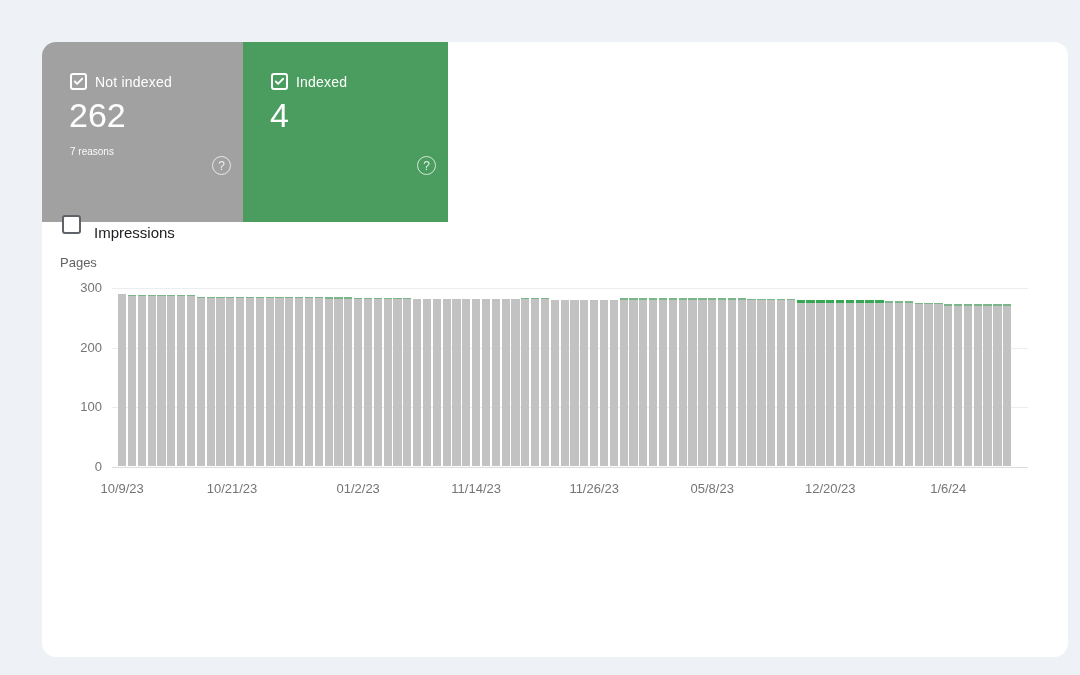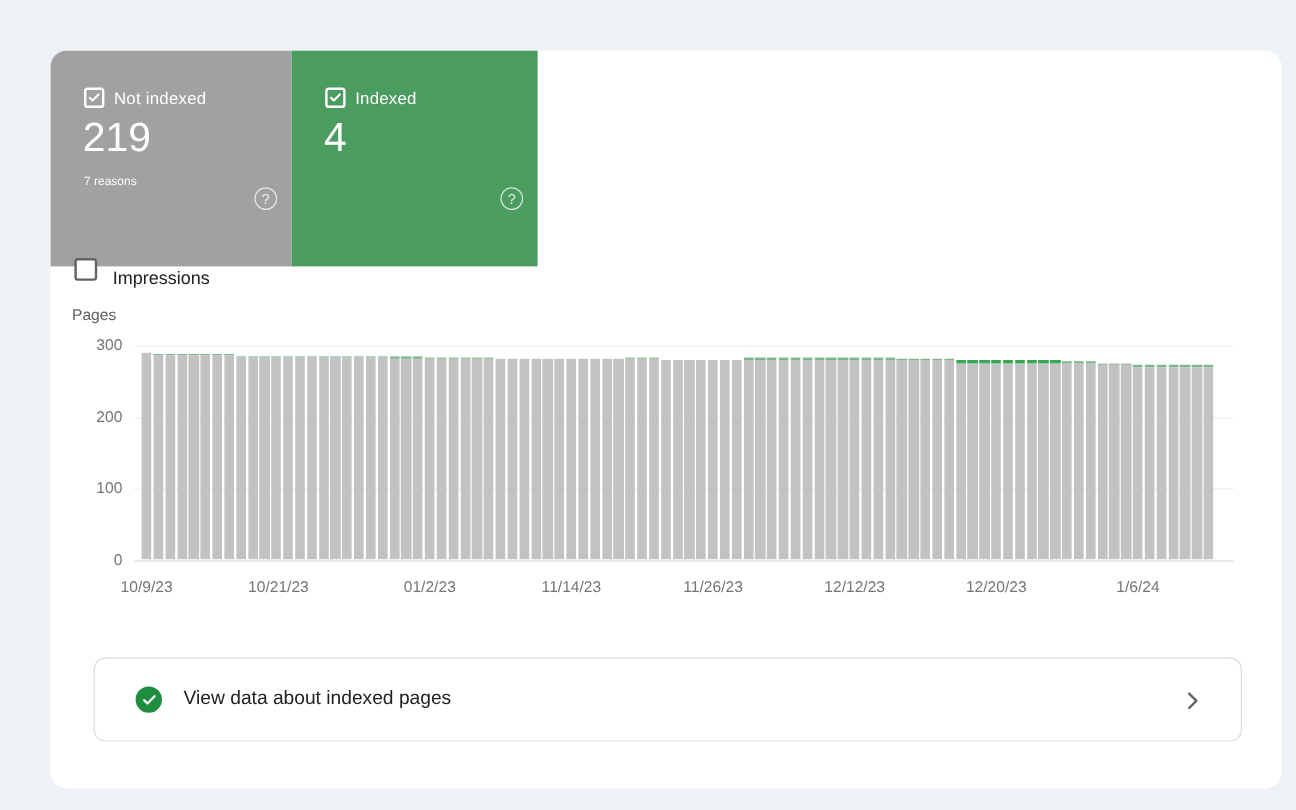--- a/index.html
+++ b/index.html
@@ -77,21 +77,21 @@
 
     <div class="metric gray">
       <div class="metric-head">
         <span class="cbx">
           <svg width="11" height="11" viewBox="0 0 24 24" fill="none" stroke="#ffffff" stroke-width="4" stroke-linecap="round" stroke-linejoin="round">
               <polyline points="20 6 9 17 4 12"></polyline>
             </svg>
         </span>
         <span class="metric-label">Not indexed</span>
       </div>
-      <div class="metric-value">219</div>
+      <div class="metric-value">262</div>
       <div class="metric-sub">7 reasons</div>
       <div class="help">?</div>
     </div>
 
     <div class="metric green">
       <div class="metric-head">
         <span class="cbx">
           <svg width="11" height="11" viewBox="0 0 24 24" fill="none" stroke="#ffffff" stroke-width="4" stroke-linecap="round" stroke-linejoin="round">
               <polyline points="20 6 9 17 4 12"></polyline>
             </svg>
@@ -460,33 +460,20 @@
         </div>
         <div class="bar" style="left: 891.165px; width: 8.23516px; height: 161.697px;">
           <div class="seg" style="height: 1.79px; background: rgb(122, 182, 138);"></div>
           <div class="seg" style="flex: 1 1 0%; background: rgb(194, 194, 194);"></div>
         </div>
         <div class="xtick" style="left: -34.8824px;">10/9/23</div>
         <div class="xtick" style="left: 75px;">10/21/23</div>
         <div class="xtick" style="left: 201.162px;">01/2/23</div>
         <div class="xtick" style="left: 319.184px;">11/14/23</div>
         <div class="xtick" style="left: 437.205px;">11/26/23</div>
-        <div class="xtick" style="left: 555.227px;">12/12/23</div>
+        <div class="xtick" style="left: 555.227px;">05/8/23</div>
         <div class="xtick" style="left: 673.249px;">12/20/23</div>
         <div class="xtick" style="left: 791.271px;">1/6/24</div>
       </div>
 
-    <div class="action-card">
-      <span class="check-circle">
-        <svg width="13" height="13" viewBox="0 0 24 24" fill="none" stroke="#ffffff" stroke-width="3.5" stroke-linecap="round" stroke-linejoin="round">
-            <polyline points="20 6 9 17 4 12"></polyline>
-          </svg>
-      </span>
-      <span class="action-label">View data about indexed pages</span>
-      <span class="chevron">
-        <svg width="24" height="24" viewBox="0 0 24 24" fill="none" stroke="#5f6368" stroke-width="2" stroke-linecap="round" stroke-linejoin="round">
-            <polyline points="9 6 15 12 9 18"></polyline>
-          </svg>
-      </span>
-    </div>
 
   </div>
 </div>
 
 </body></html>

